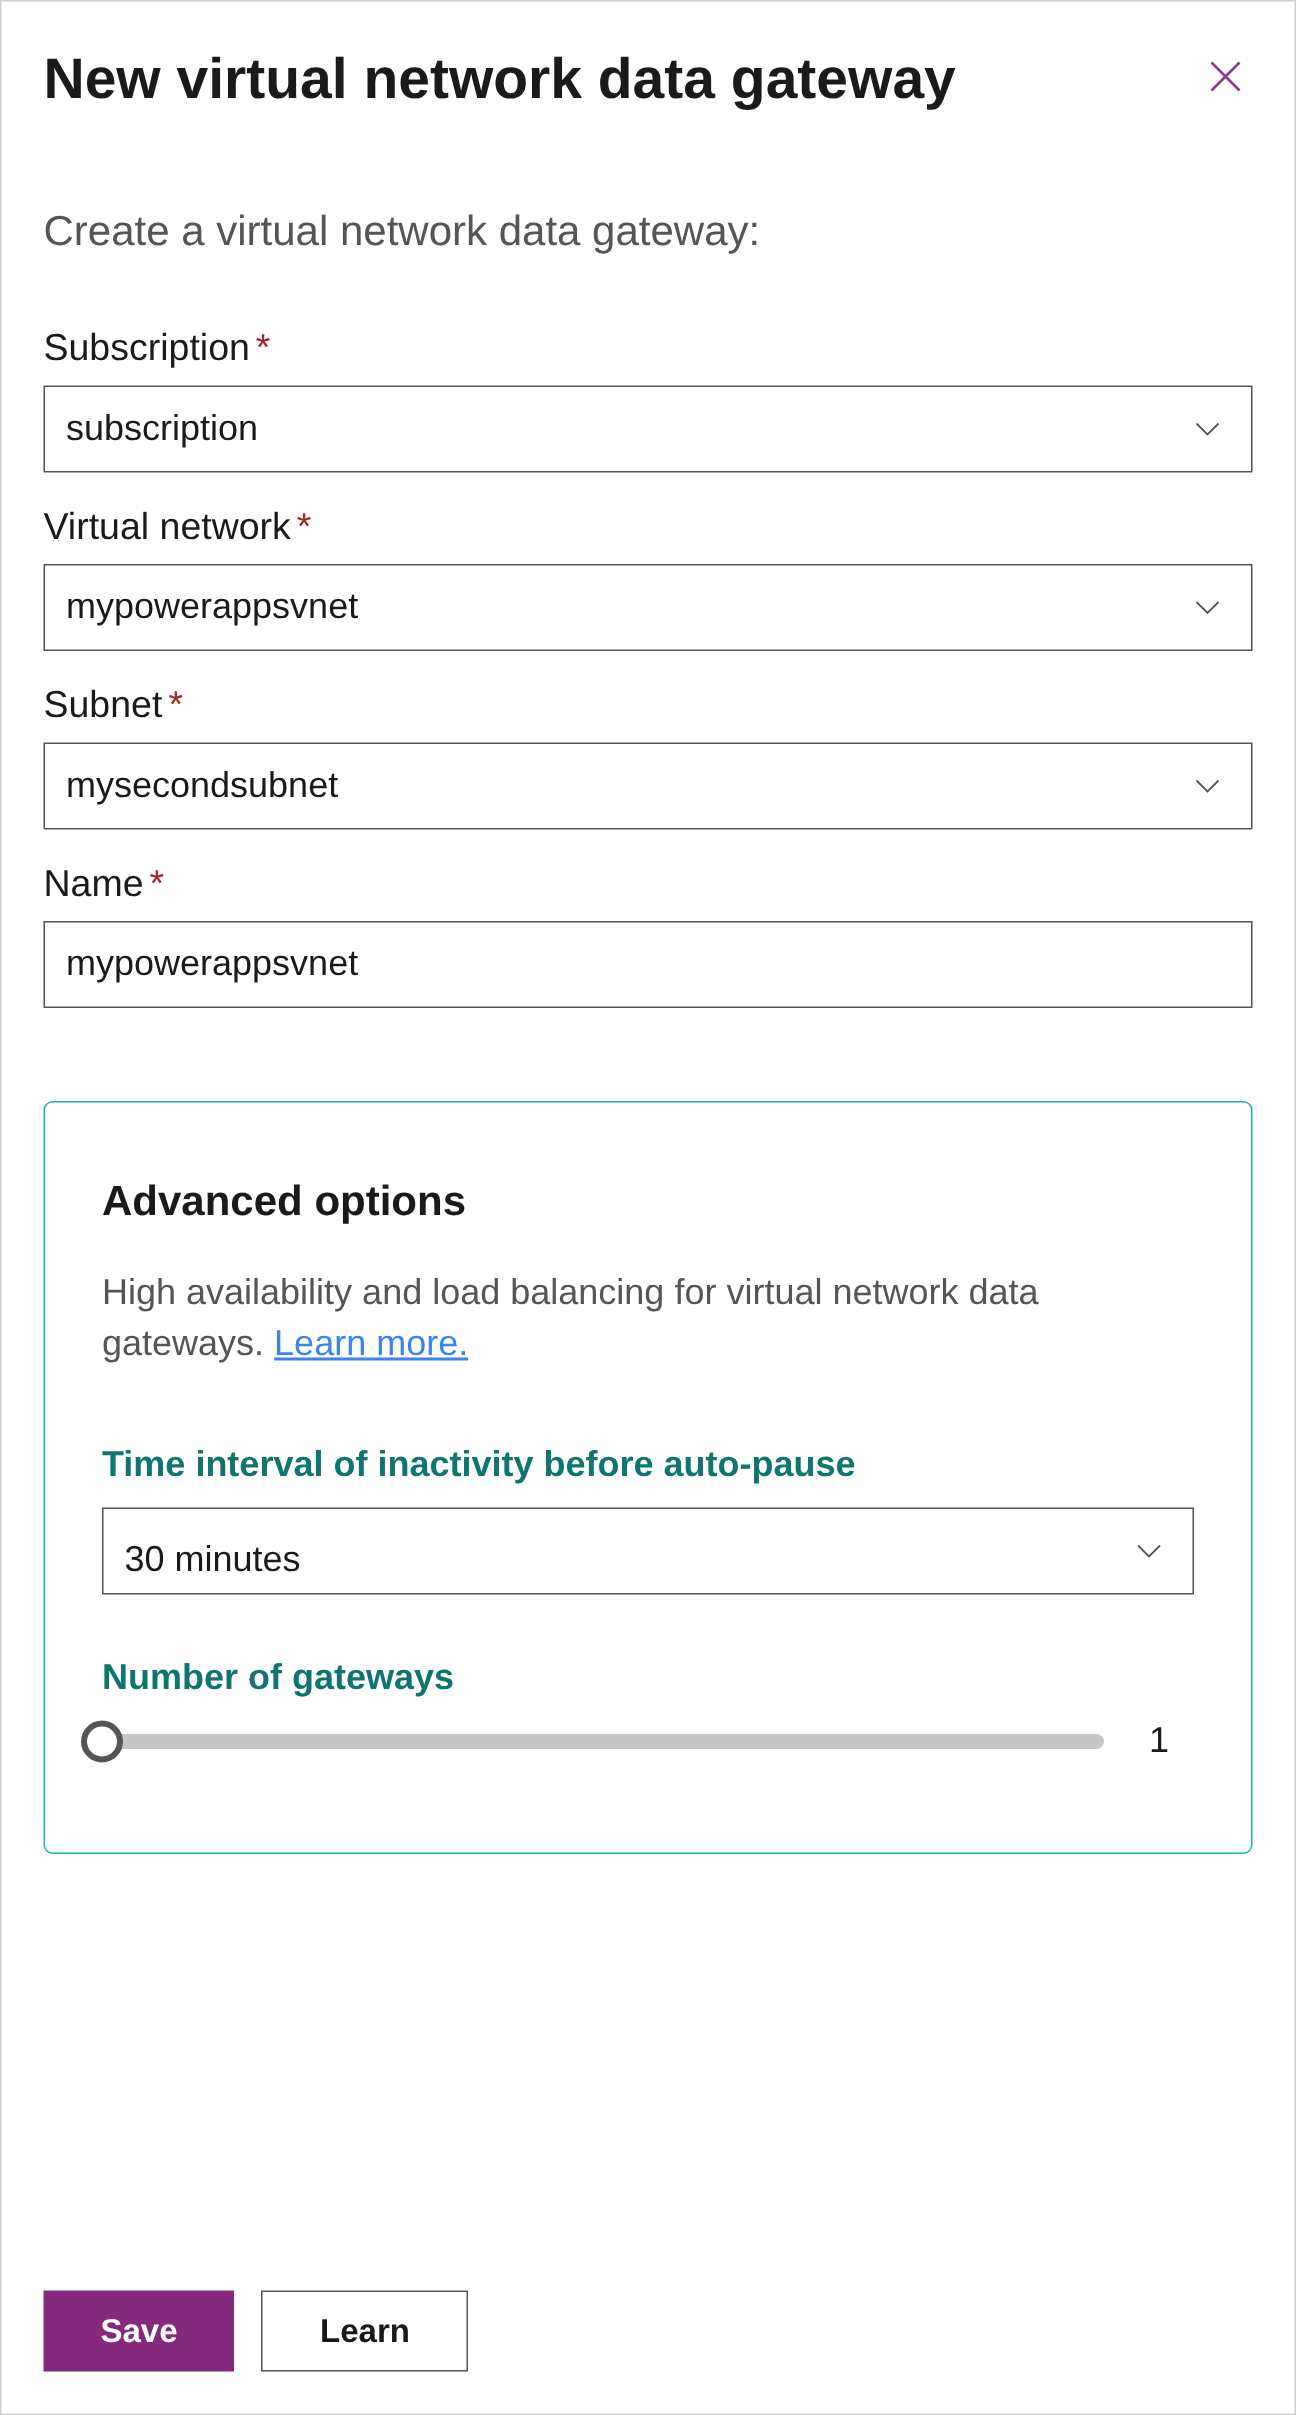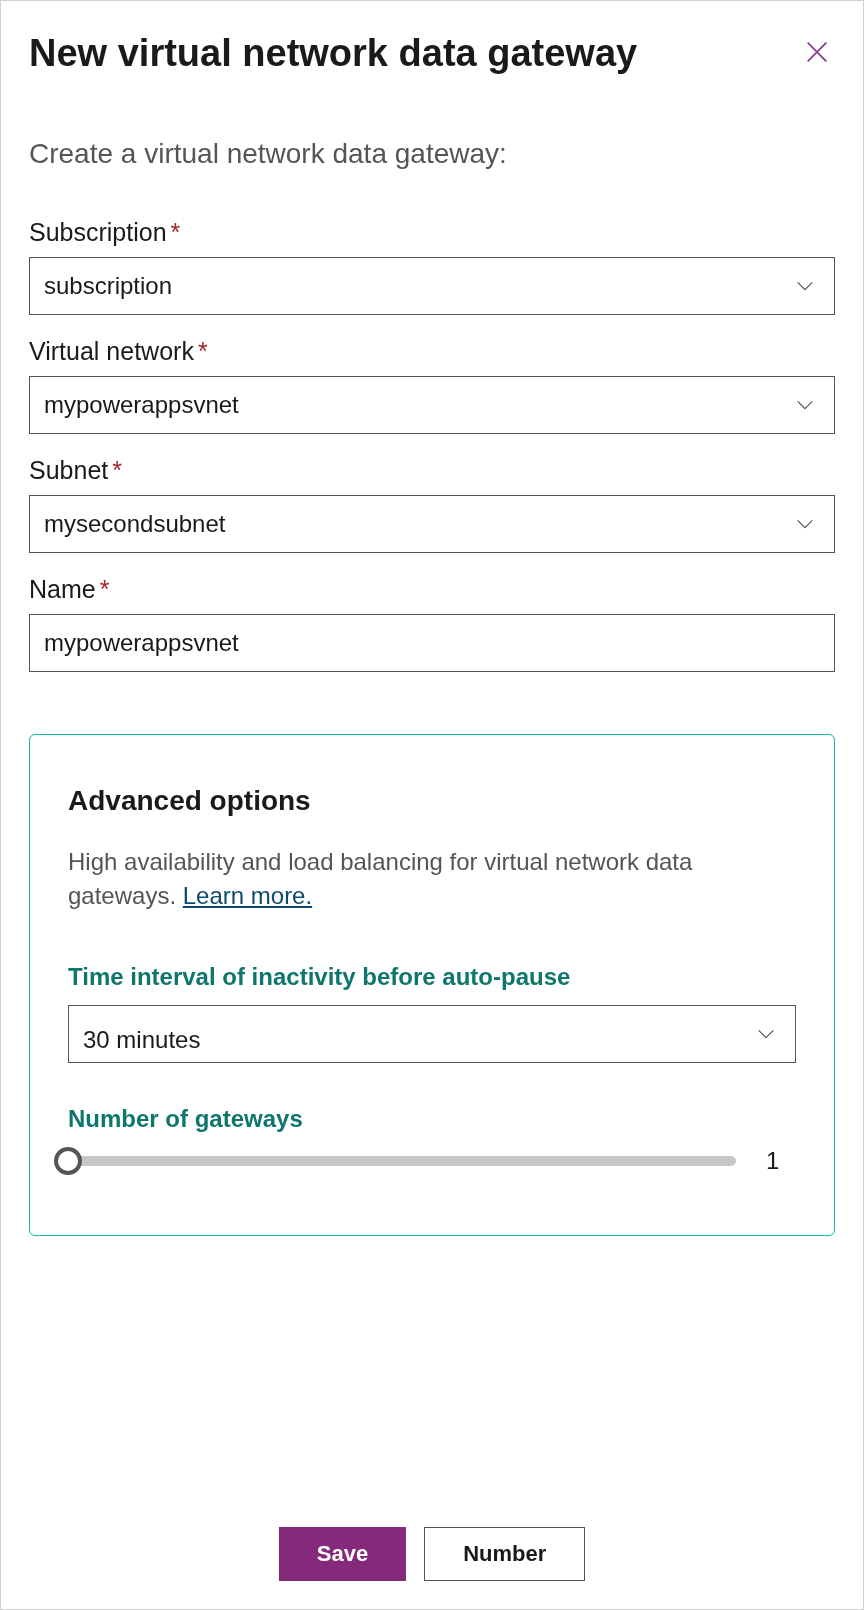--- a/index.html
+++ b/index.html
@@ -118,21 +118,21 @@
       color: #1a1a1a;
       margin-bottom: 28px;
     }
     .advanced-desc {
       font-size: 24px;
       color: #555;
       line-height: 1.4;
       margin-bottom: 50px;
     }
     .learn-more {
-      color: #0c4a6e;
+      color: #3b82f6;
       text-decoration: underline;
       cursor: pointer;
     }
     .advanced-label {
       display: block;
       font-size: 24px;
       font-weight: 600;
       color: #0f766e;
       margin-bottom: 14px;
     }
@@ -176,21 +176,20 @@
     .slider-value {
       font-size: 24px;
       color: #1a1a1a;
       min-width: 30px;
     }
     .footer {
       margin-top: auto;
       display: flex;
       gap: 18px;
       padding-top: 40px;
-      justify-content: center;
     }
     .btn {
       height: 54px;
       padding: 0 38px;
       font-size: 22px;
       font-weight: 600;
       font-family: inherit;
       cursor: pointer;
       display: flex;
       align-items: center;
@@ -293,16 +292,16 @@
     <div class="slider-row">
       <div class="slider-track">
         <div class="slider-thumb"></div>
       </div>
       <span class="slider-value">1</span>
     </div>
   </div>
 
   <div class="footer">
     <button class="btn btn-primary">Save</button>
-    <button class="btn btn-secondary">Number</button>
+    <button class="btn btn-secondary">Learn</button>
   </div>
 
 </div>
 
 </body></html>

